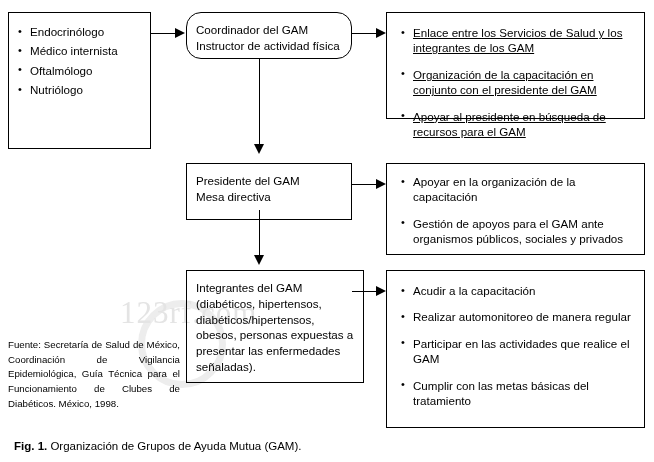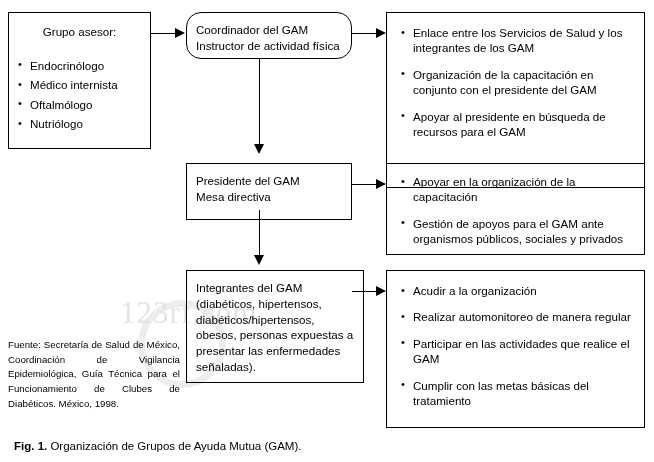--- a/index.html
+++ b/index.html
@@ -134,21 +134,20 @@
 </head>
 <body>
 
 <div id="stage">
 
   <div class="wm-ring"></div>
   <div class="watermark">123rf.com</div>
 
   <div class="box" style="left:8px; top:12px; width:143px; height:137px;">
     <div class="box-inner" style="padding-top:11px;">
-      <div style="text-align:center; margin-bottom:18px;">Grupo asesor:</div>
       <ul class="bullets tight">
         <li>Endocrinólogo</li>
         <li>Médico internista</li>
         <li>Oftalmólogo</li>
         <li>Nutriólogo</li>
       </ul>
     </div>
   </div>
 
   <div class="arrow-h" style="left:151px; top:33px; width:25px;"></div>
@@ -157,21 +156,21 @@
   <div class="box" style="left:186px; top:12px; width:166px; height:47px;border-radius:15px;">
     <div class="box-inner plainlines" style="padding-top:9px;">
       <span class="nowrapline">Coordinador del GAM</span>
       <span class="nowrapline">Instructor de actividad física</span>
     </div>
   </div>
 
   <div class="arrow-h" style="left:352px; top:33px; width:25px;"></div>
   <div class="head-right" style="left:376px; top:27.5px;"></div>
 
-  <div class="box" style="left:386px; top:12px; width:259px; height:176px;">
+  <div class="box" style="left:386px; top:12px; width:259px; height:107px;text-decoration:underline;">
     <div class="box-inner" style="padding:12px 10px 0 14px;">
       <ul class="bullets">
         <li>Enlace entre los Servicios de Salud y los integrantes de los GAM</li>
         <li>Organización de la capacitación en conjunto con el presidente del GAM</li>
         <li>Apoyar al presidente en búsqueda de recursos para el GAM</li>
       </ul>
     </div>
   </div>
 
   <div class="arrow-v" style="left:259px; top:59px; height:86px;"></div>
@@ -202,21 +201,21 @@
   <div class="box" style="left:186px; top:270px; width:178px; height:113px;">
     <div class="box-inner plainlines" style="padding-top:9px; line-height:1.36;">Integrantes del GAM (diabéticos, hipertensos, diabéticos/hipertensos, obesos, personas expuestas a presentar las enfermedades señaladas).</div>
   </div>
 
   <div class="arrow-h" style="left:352px; top:291px; width:25px;"></div>
   <div class="head-right" style="left:376px; top:285.5px;"></div>
 
   <div class="box" style="left:386px; top:270px; width:259px; height:158px;">
     <div class="box-inner" style="padding:12px 10px 0 14px;">
       <ul class="bullets">
-        <li>Acudir a la organización</li>
+        <li>Acudir a la capacitación</li>
         <li>Realizar automonitoreo de manera regular</li>
         <li>Participar en las actividades que realice el GAM</li>
         <li>Cumplir con las metas básicas del tratamiento</li>
       </ul>
     </div>
   </div>
 
   <div class="source">Fuente: Secretaría de Salud de México, Coordinación de Vigilancia Epidemiológica, Guía Técnica para el Funcionamiento de Clubes de Diabéticos. México, 1998.</div>
 
   <div class="caption">

